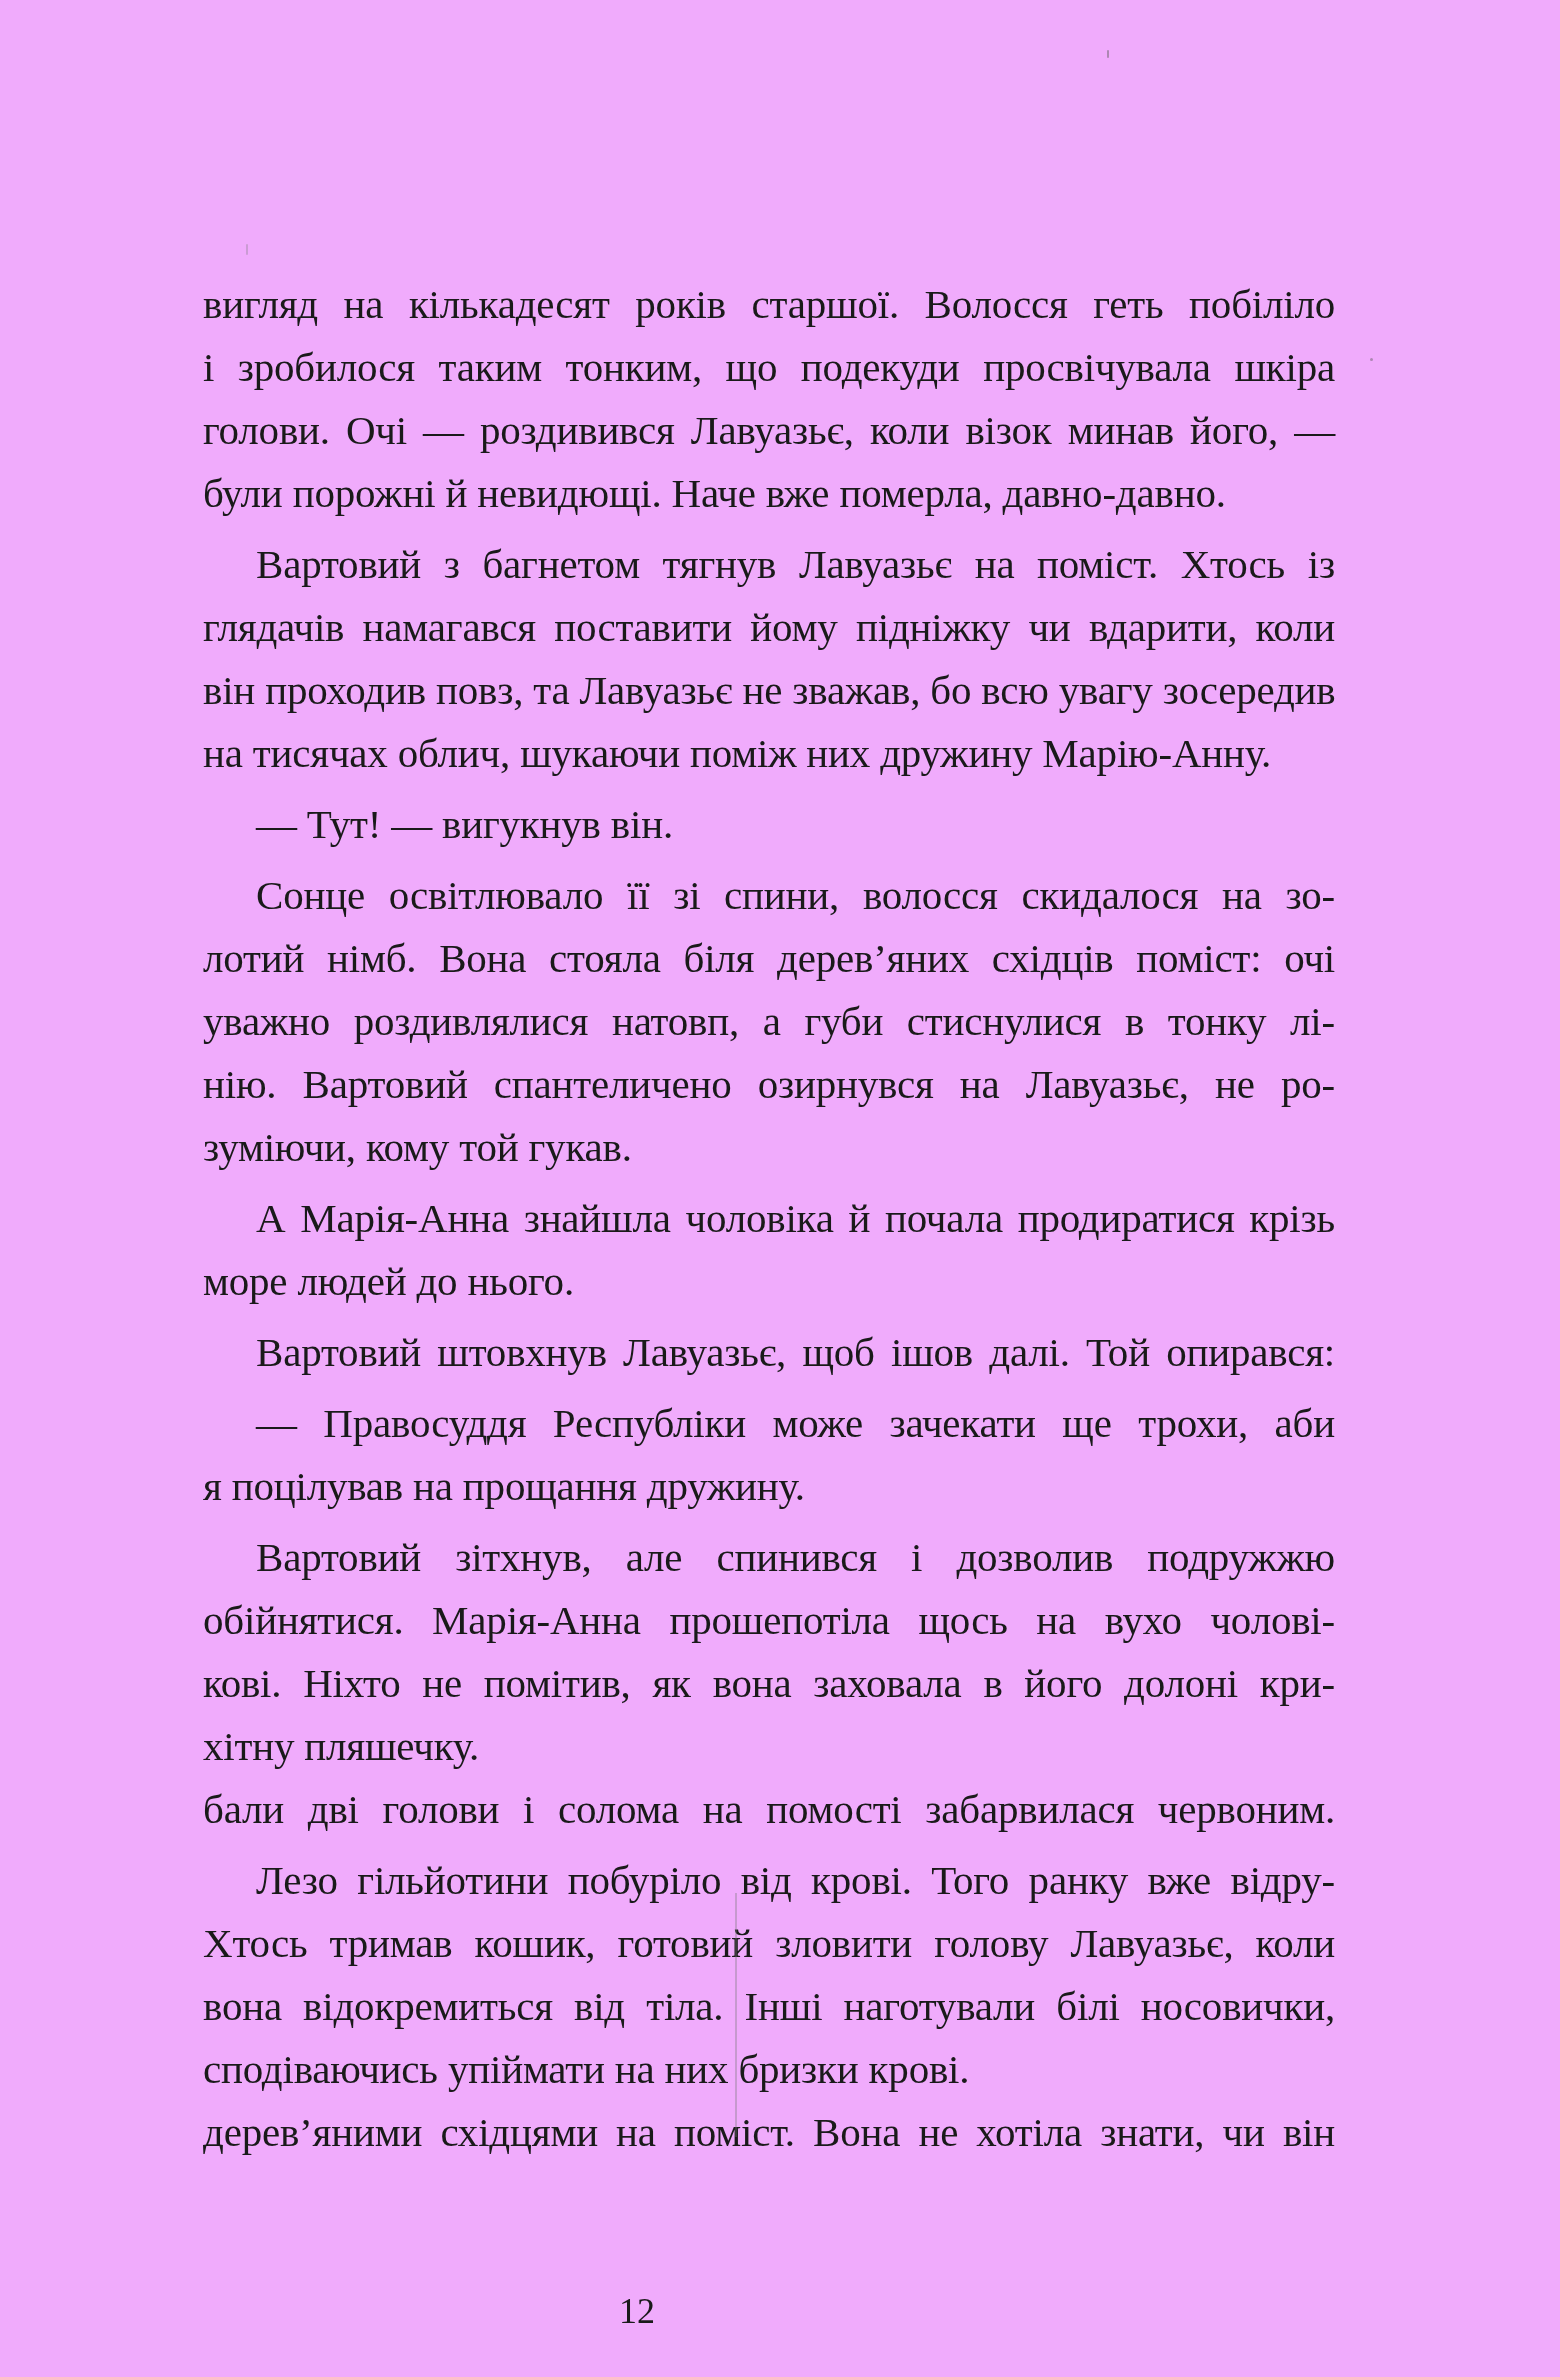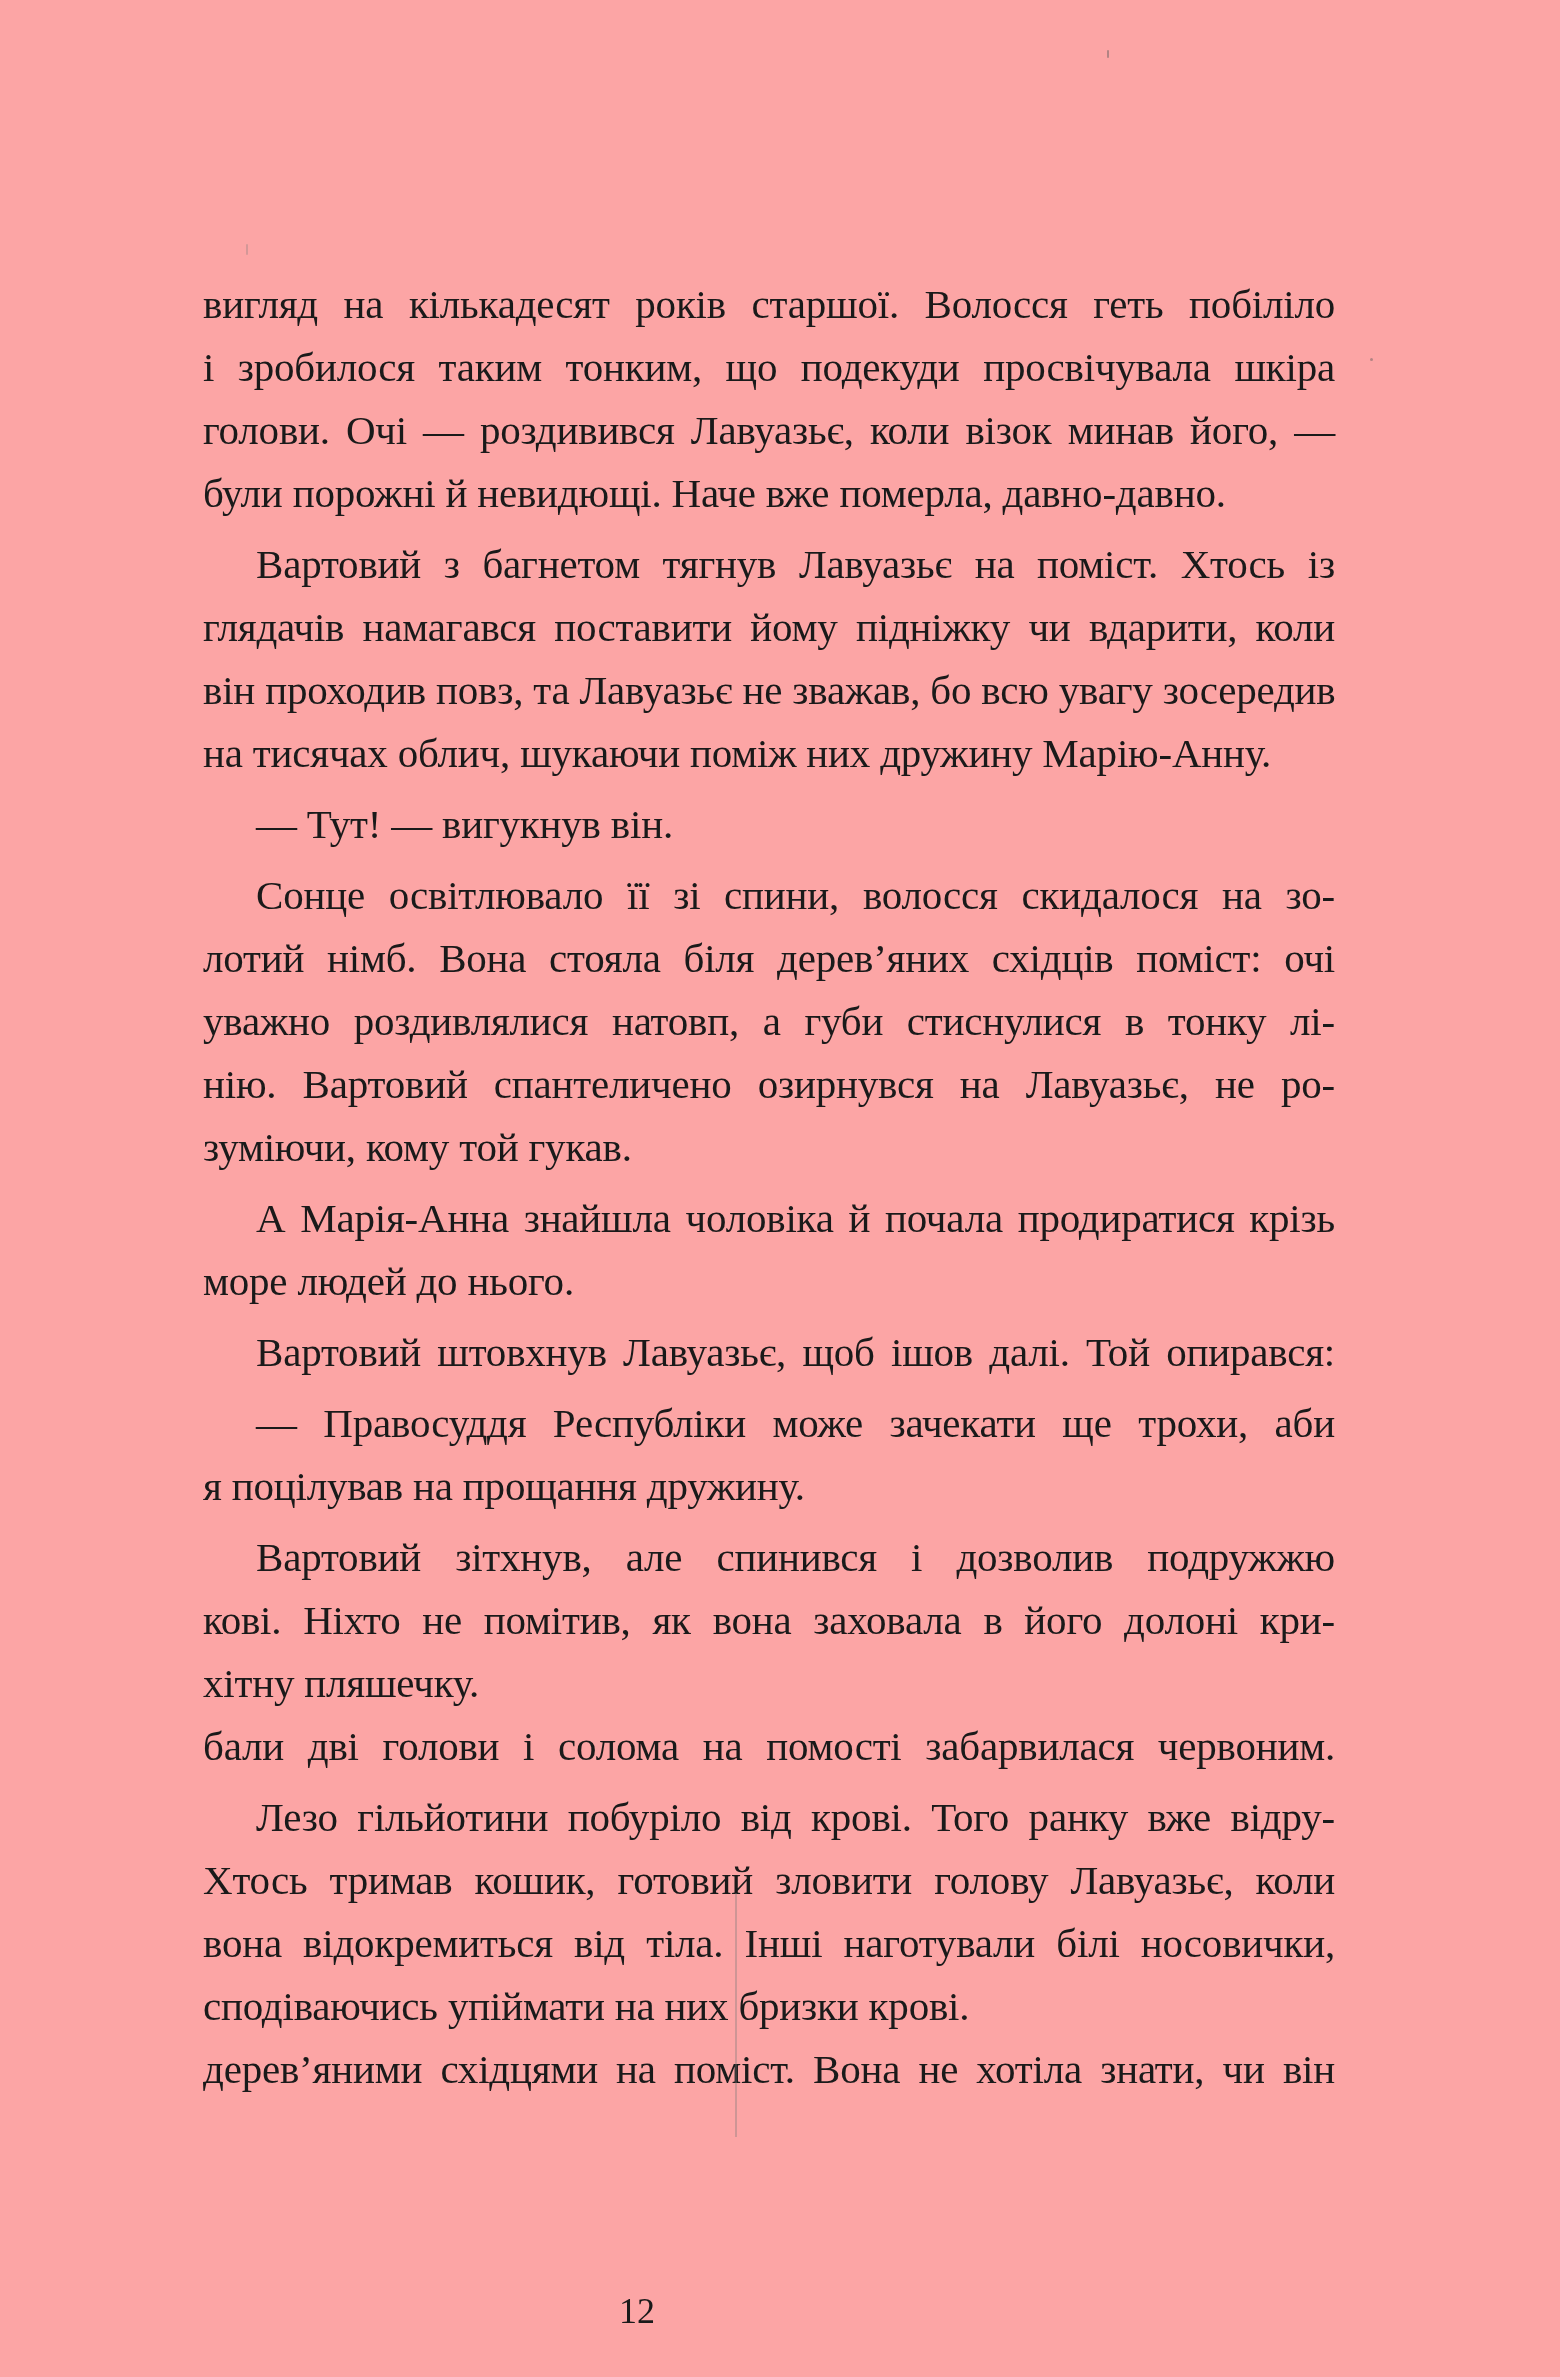--- a/index.html
+++ b/index.html
@@ -13,21 +13,21 @@
       position: relative;
       overflow: hidden;
       font-family: "Liberation Serif", "DejaVu Serif", serif;
       color: #1a1a1a;
     }
     .page {
       position: absolute;
       left: 0; top: 0;
       width: 1560px;
       height: 2377px;
-      background: #fca5a5;
+      background: #f0abfc;
     }
     .text-block {
       position: absolute;
       left: 203px;
       top: 273px;
       width: 1132px;
     }
     .line {
       display: block;
       height: 63px;
@@ -112,20 +112,21 @@
       <span class="line indent">Вартовий штовхнув Лавуазьє, щоб ішов далі. Той опирався:</span>
     </div>
 
     <div>
       <span class="line indent">— Правосуддя Республіки може зачекати ще трохи, аби</span>
       <span class="line last">я поцілував на прощання дружину.</span>
     </div>
 
     <div>
       <span class="line indent">Вартовий зітхнув, але спинився і дозволив подружжю</span>
+      <span class="line">обійнятися. Марія-Анна прошепотіла щось на вухо чолові-</span>
       <span class="line">кові. Ніхто не помітив, як вона заховала в його долоні кри-</span>
       <span class="line last">хітну пляшечку.</span>
     </div>
 
     <div>
       <span class="line">бали дві голови і солома на помості забарвилася червоним.</span>
       <span class="line indent">Лезо гільйотини побуріло від крові. Того ранку вже відру-</span>
       <span class="line">Хтось тримав кошик, готовий зловити голову Лавуазьє, коли</span>
       <span class="line">вона відокремиться від тіла. Інші наготували білі носовички,</span>
       <span class="line last">сподіваючись упіймати на них бризки крові.</span>

